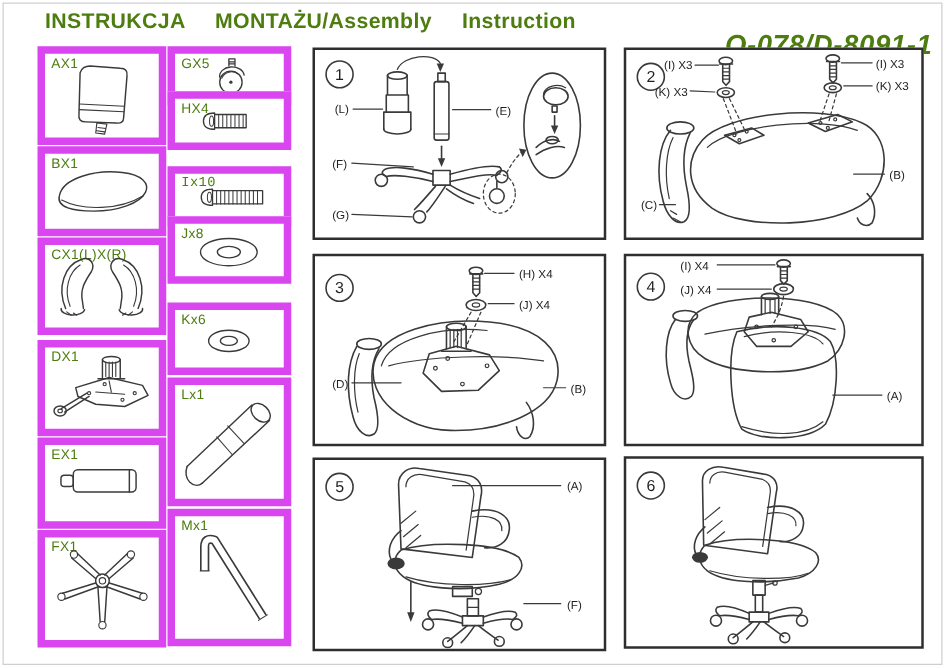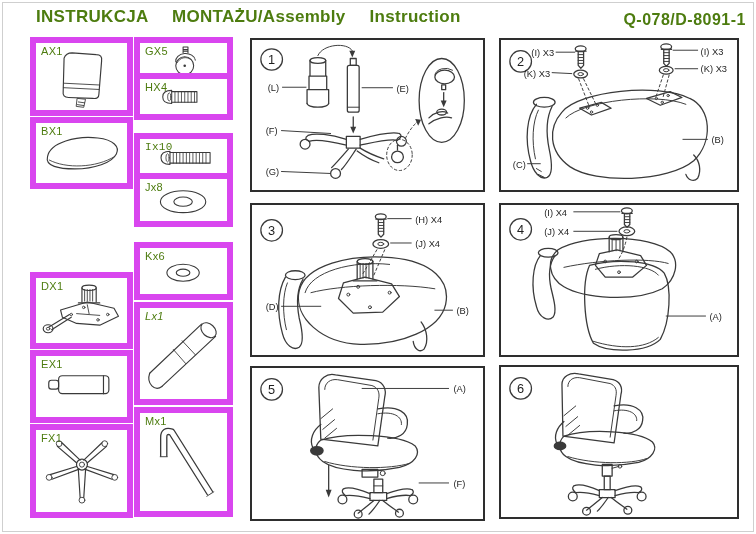--- a/index.html
+++ b/index.html
@@ -2,30 +2,30 @@
 <html><head>
 <meta charset="utf-8">
 <style>
   html,body{margin:0;padding:0;background:#ffffff;}
   .page{position:relative;width:756px;height:534px;background:#fff;overflow:hidden;
         font-family:"Liberation Sans",sans-serif;color:#4d7c0f;}
   .sheet-edge{position:absolute;inset:2px;border:1px solid #cfcfcf;pointer-events:none;}
   
   .hdr-title{position:absolute;left:36px;top:7px;font-size:17px;font-weight:700;
              letter-spacing:.3px;word-spacing:7px;white-space:pre;}
-  .hdr-code{position:absolute;right:10px;top:11px;font-size:16px;font-weight:700;letter-spacing:.5px;}
+  .hdr-code{position:absolute;right:10px;top:23px;font-size:22px;font-weight:700;letter-spacing:.5px;font-style:italic;}
   
   .pbox{position:absolute;border:6px solid #d946ef;background:#fff;box-sizing:border-box;}
   .pbox .pid{position:absolute;top:2px;left:5px;font-size:11px;font-weight:500;letter-spacing:.3px;}
   .pbox svg{position:absolute;left:0;top:0;width:100%;height:100%;}
   .c1{left:30px;width:103px;} .c2{left:134px;width:99px;}
   .b-ax1{top:37px;height:79px;}  .b-bx1{top:117px;height:72px;} .b-cx1{top:190px;height:78px;}
   .b-dx1{top:272px;height:77px;} .b-ex1{top:350px;height:73px;} .b-fx1{top:424px;height:94px;}
   .b-gx5{top:37px;height:47px;}  .b-hx4{top:73px;height:47px;}  .b-ix10{top:133px;height:48px;font-family:Liberation Mono, monospace;}
-  .b-jx8{top:173px;height:54px;} .b-kx6{top:242px;height:58px;} .b-lx1{top:302px;height:103px;font-style:italic;}
+  .b-jx8{top:173px;height:54px;} .b-kx6{top:242px;height:58px;} .b-lx1{top:302px;height:103px;}
   .b-mx1{top:407px;height:110px;}
   
   .panel{position:absolute;border:2px solid #2e2e2e;background:#fff;box-sizing:border-box;}
   .panel svg{position:absolute;inset:0;width:100%;height:100%;}
   .pn1{left:250px;top:38px;width:235px;height:154px;}
   .pn2{left:499px;top:38px;width:240px;height:154px;}
   .pn3{left:250px;top:203px;width:235px;height:154px;}
   .pn4{left:499px;top:203px;width:240px;height:154px;}
   .pn5{left:250px;top:366px;width:235px;height:155px;}
   .pn6{left:499px;top:365px;width:240px;height:154px;}
@@ -55,20 +55,32 @@
       <path class="art thin" d="M45,62 l9,1 -2,9 -8,-1 z M46,66 l7,1 M45,69 l7,1"></path>
     </svg>
   </div>
   <div class="pbox c1 b-bx1">
     <div class="pid">BX1</div>
     <svg viewBox="0 0 99 68">
       <path class="art" d="M11,38 C14,22 44,14 68,17 C86,19 93,27 89,35 C84,45 64,52 42,52 C24,52 8,49 11,38 Z"></path>
       <path class="art thin" d="M13,42 C32,52 66,51 87,38"></path>
     </svg>
   </div>
+  <div class="pbox c1 b-cx1">
+    <div class="pid">CX1(L)X(R)</div>
+    <svg viewBox="0 0 99 74">
+      <path class="art" d="M17,57 C9,38 16,18 31,13 C39,10 44,17 40,24 C34,33 30,40 32,50 L33,57"></path>
+      <path class="art thin" d="M21,55 C15,40 20,24 30,18"></path>
+      <path class="art" d="M13,57 a10,5 0 1,0 21,1"></path>
+      <path class="art" d="M82,57 C90,38 83,18 68,13 C60,10 55,17 59,24 C65,33 69,40 67,50 L66,57"></path>
+      <path class="art thin" d="M78,55 C84,40 79,24 69,18"></path>
+      <path class="art" d="M86,57 a10,5 0 1,1 -21,1"></path>
+      <path class="art thin" d="M18,60 l4,3 M24,61 l3,2 M77,60 l-4,3 M71,61 l-3,2"></path>
+    </svg>
+  </div>
   <div class="pbox c1 b-dx1">
     <div class="pid">DX1</div>
     <svg viewBox="0 0 99 73">
       <ellipse class="art" cx="58" cy="11" rx="8" ry="3"></ellipse>
       <path class="art" d="M50,11 V27 M66,11 V27"></path>
       <path class="art thin" d="M53,13 V26 M56,13 V26 M59,13 V26 M62,13 V26"></path>
       <path class="art" d="M46,28 H70"></path>
       <path class="art" d="M26,36 L56,27 L86,34 L91,43 L70,53 L44,51 L28,44 Z"></path>
       <path class="art thin" d="M56,30 L58,40 M44,40 L70,42"></path>
       <circle class="art thin" cx="79" cy="41" r="1.4"></circle>

